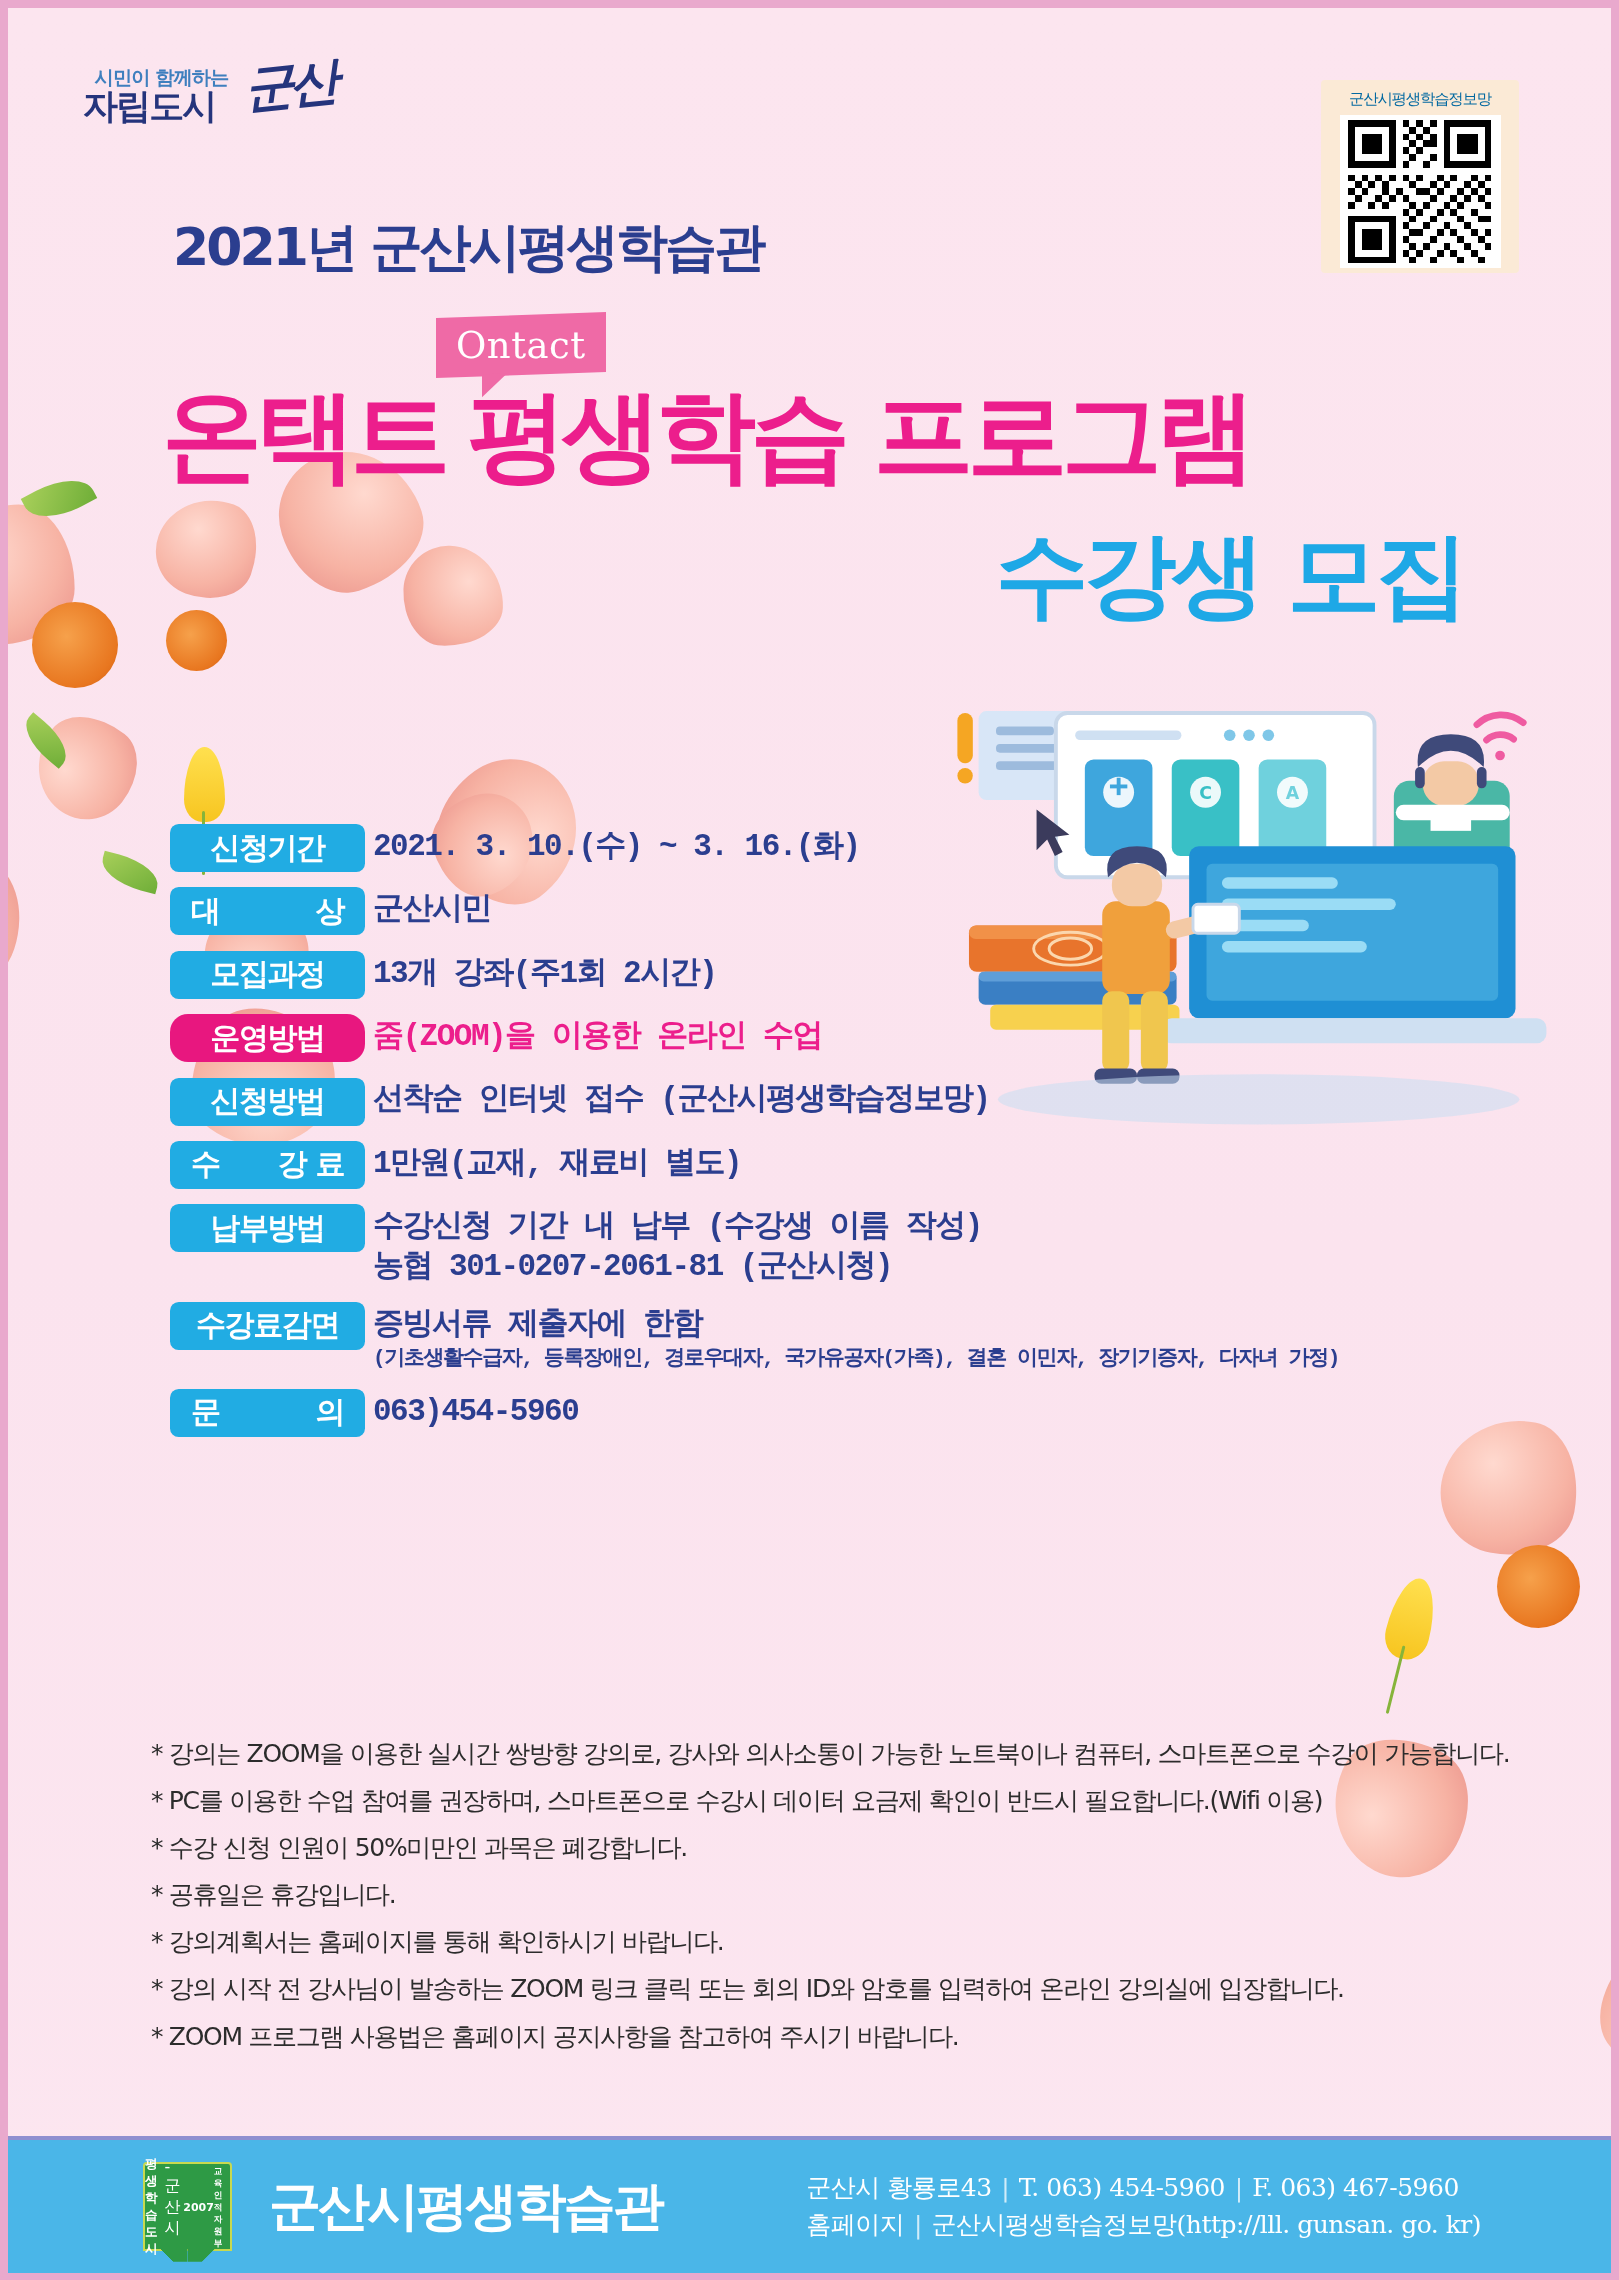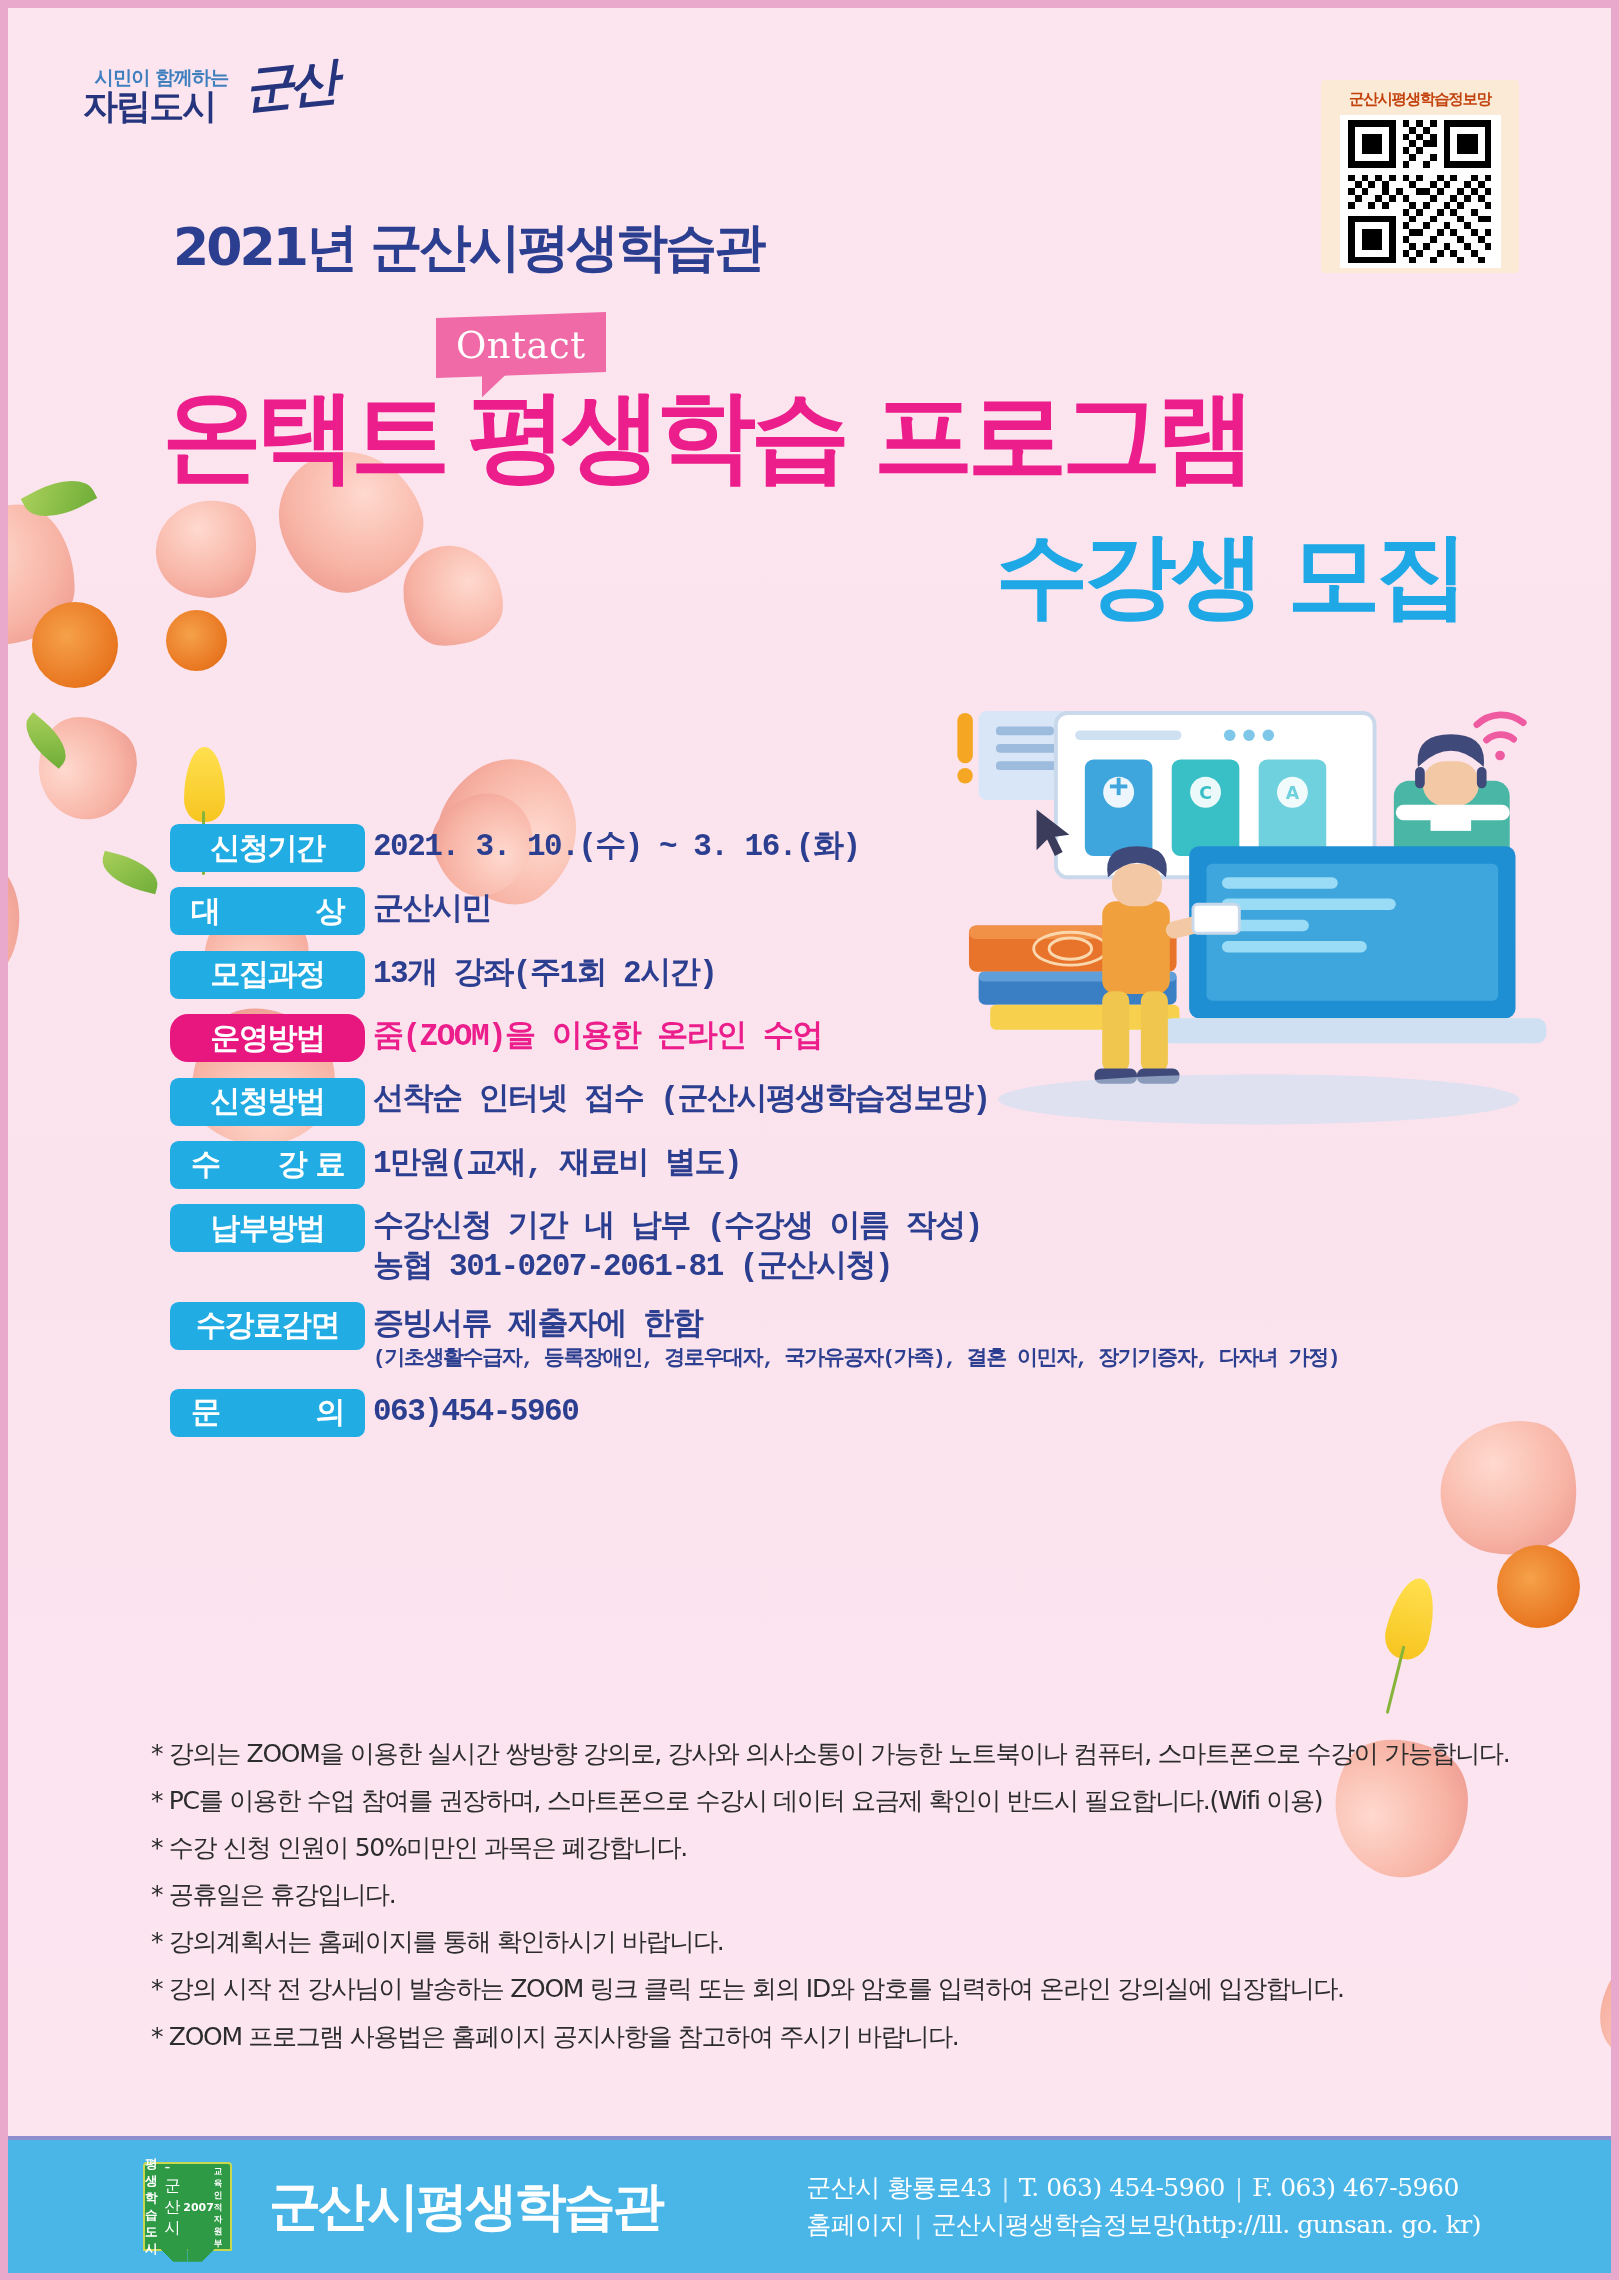--- a/index.html
+++ b/index.html
@@ -61,21 +61,21 @@
     letter-spacing:-4.8px; font-style:italic; line-height:1;
     transform:rotate(-6deg);
   }
   
   #qr-block{
     position:absolute; right:92px; top:72px; width:198px; height:193px;
     background:#fbead6; border-radius:3.9px;
     display:flex; flex-direction:column; align-items:center;
     padding-top:8.7px;
   }
-  #qr-caption{ font-size:15.4px; font-weight:700; color:#c2410c; letter-spacing:-1.2px; }
+  #qr-caption{ font-size:15.4px; font-weight:400; color:#0369a1; letter-spacing:-1.2px; }
   #qr-code{
     width:161px; height:153px; margin-top:5.8px; background:#fff; padding:4.8px;
   }
   #qr-code svg{ display:block; width:100%; height:100%; }
   
   #subtitle{
     position:absolute; left:165px; top:205px;
     font-size:52px; font-weight:900; color:#2b3e8f; letter-spacing:-2.9px;
     white-space:nowrap;
   }

